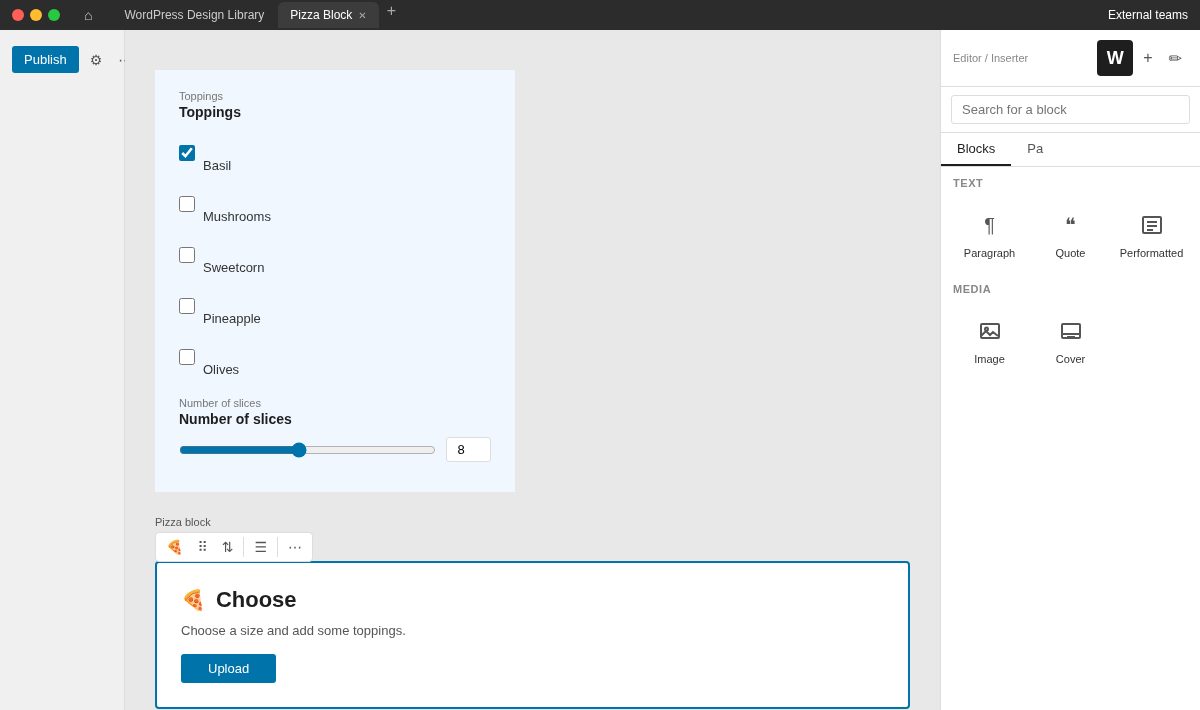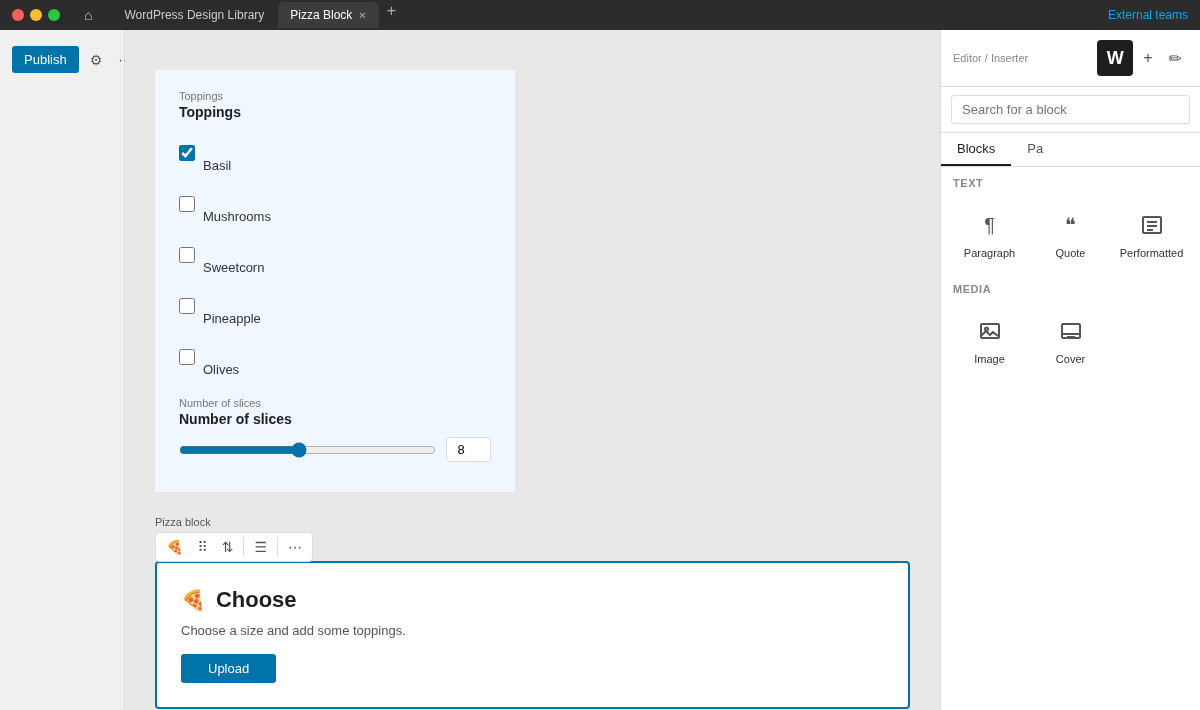--- a/index.html
+++ b/index.html
@@ -37,21 +37,21 @@
     }
     .title-tab.active {
       background: #3c3c3c;
       color: #fff;
     }
     .tab-close { font-size: 10px; color: #aaa; }
     .tab-add { color: #aaa; font-size: 16px; padding: 0 6px; cursor: pointer; }
     .title-right {
       margin-left: auto;
       font-size: 12px;
-      color: #0ea5e9;
+      color: #ffffff;
     }
     .home-icon { margin-left: 16px; color: #ccc; font-size: 14px; }
 
     
     .main-layout { display: flex; height: 680px; }
 
     
     .left-toolbar {
       width: 125px;
       background: #f0f0f0;

